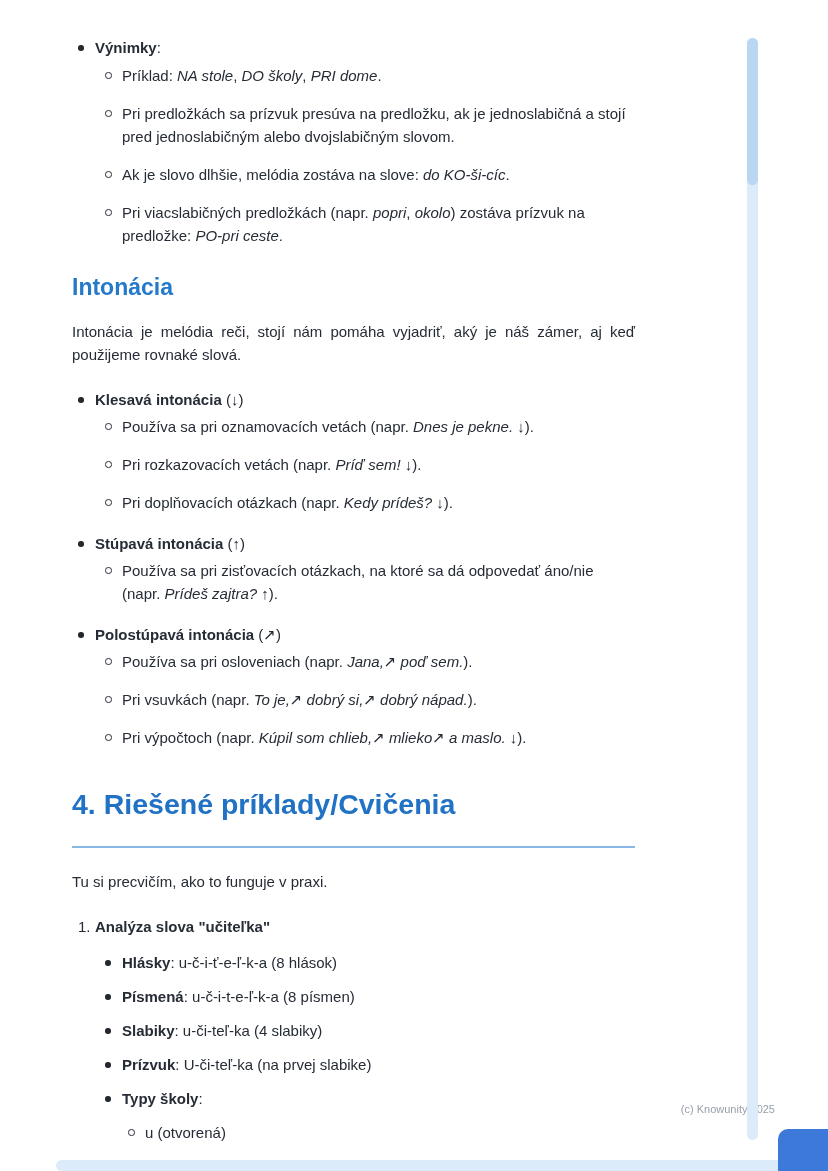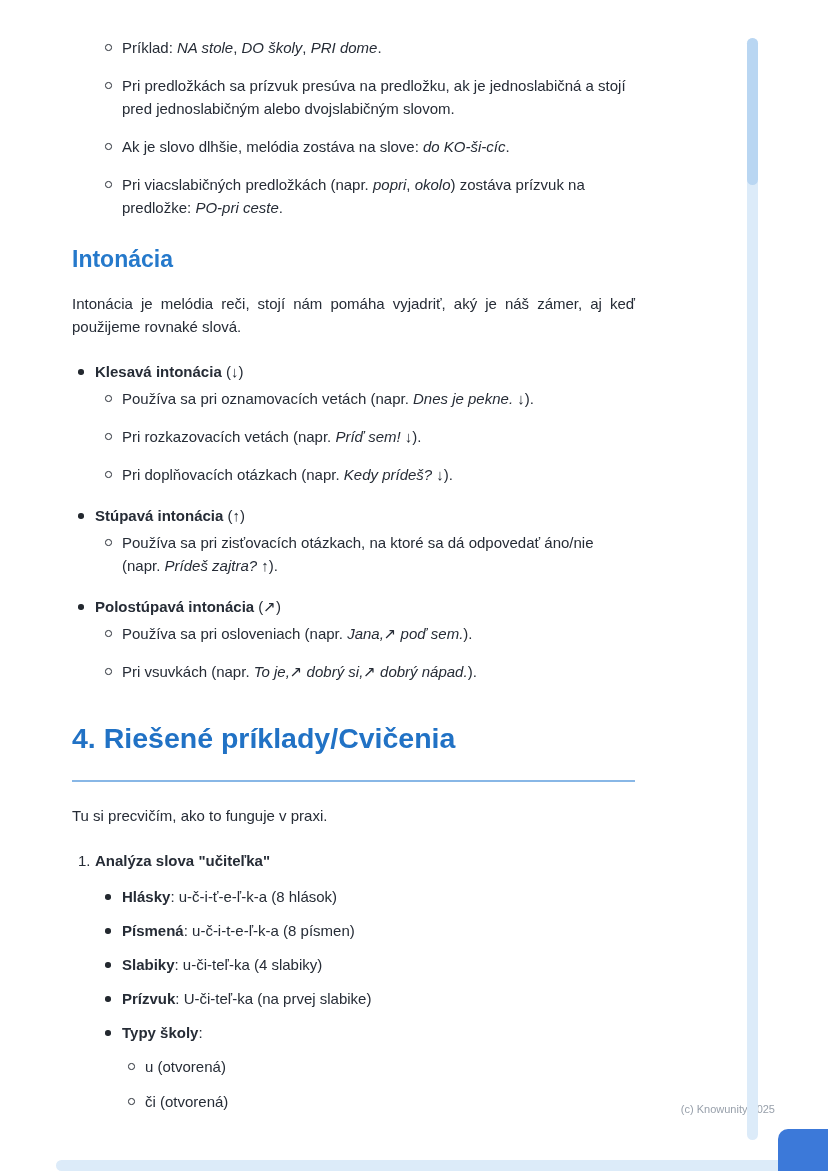--- a/index.html
+++ b/index.html
@@ -96,20 +96,24 @@
     background: #3c79d9;
     border-radius: 10px 0 0 0;
   }
 </style>
 </head>
 <body>
 
 <div class="content">
 
   <section>
+    <div class="li l1">
+      <span class="marker dot"></span>
+      <div class="txt"><span class="b">Výnimky</span><span>:</span></div>
+    </div>
     <div class="sublist">
         <div class="li l2">
           <span class="marker circle"></span>
           <div class="txt"><span>Príklad: </span><span class="i">NA stole</span><span>, </span><span class="i">DO školy</span><span>, </span><span class="i">PRI dome</span><span>.</span></div>
         </div>
         <div class="li l2">
           <span class="marker circle"></span>
           <div class="txt"><span>Pri predložkách sa prízvuk presúva na predložku, ak je jednoslabičná a stojí pred jednoslabičným alebo dvojslabičným slovom.</span></div>
         </div>
         <div class="li l2">
@@ -164,20 +168,24 @@
           <div class="txt"><span class="b">Polostúpavá intonácia</span><span> (↗)</span></div>
         </div>
         <div class="sublist">
           <div class="li l2">
             <span class="marker circle"></span>
             <div class="txt"><span>Používa sa pri osloveniach (napr. </span><span class="i">Jana,</span><span>↗ </span><span class="i">poď sem.</span><span>).</span></div>
           </div>
           <div class="li l2">
             <span class="marker circle"></span>
             <div class="txt"><span>Pri vsuvkách (napr. </span><span class="i">To je,</span><span>↗ </span><span class="i">dobrý si,</span><span>↗ </span><span class="i">dobrý nápad.</span><span>).</span></div>
+          </div>
+          <div class="li l2">
+            <span class="marker circle"></span>
+            <div class="txt"><span>Pri výpočtoch (napr. </span><span class="i">Kúpil som chlieb,</span><span>↗ </span><span class="i">mlieko</span><span>↗ </span><span class="i">a maslo.</span><span> ↓).</span></div>
           </div>
         </div>
       </div>
     </div>
 
   <h2>4. Riešené príklady/Cvičenia</h2>
   <p>Tu si precvičím, ako to funguje v praxi.</p>
 
   <div class="exercise">
     <div class="ex-head">

